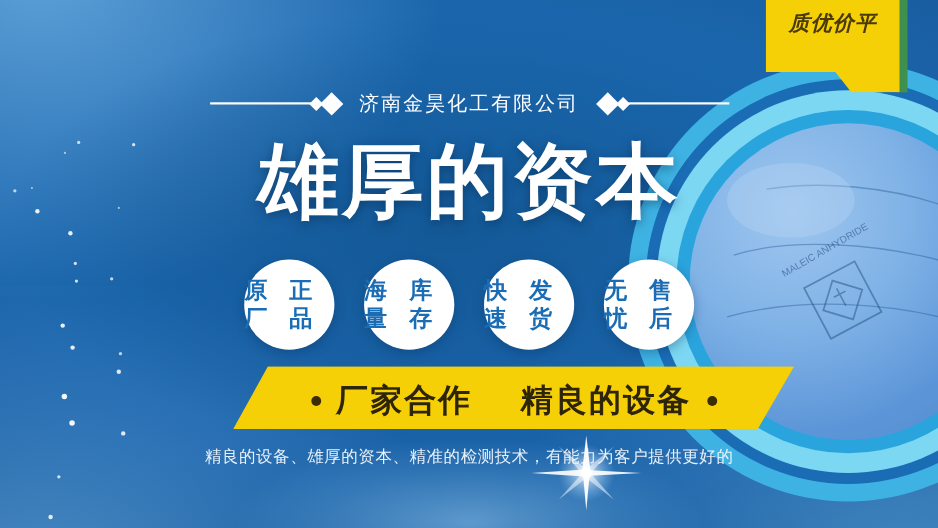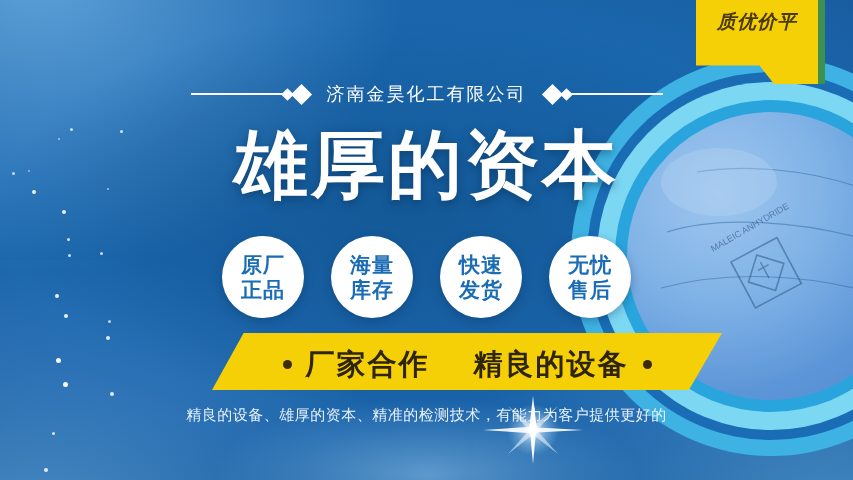--- a/index.html
+++ b/index.html
@@ -189,21 +189,21 @@
     display: flex;
     justify-content: center;
     gap: 27px;
   }
   .badge {
     width: 82px;
     height: 82px;
     border-radius: 50%;
     background: #ffffff;
     display: flex;
-    flex-direction: column;
+    flex-direction: row;
     align-items: center;
     justify-content: center;
     box-shadow: 0 3px 10px rgba(8,46,88,0.35);
   }
   .badge span {
     color: #1a6cb5;
     font-size: 21px;
     font-weight: bold;
     line-height: 25px;
     letter-spacing: 1px;

